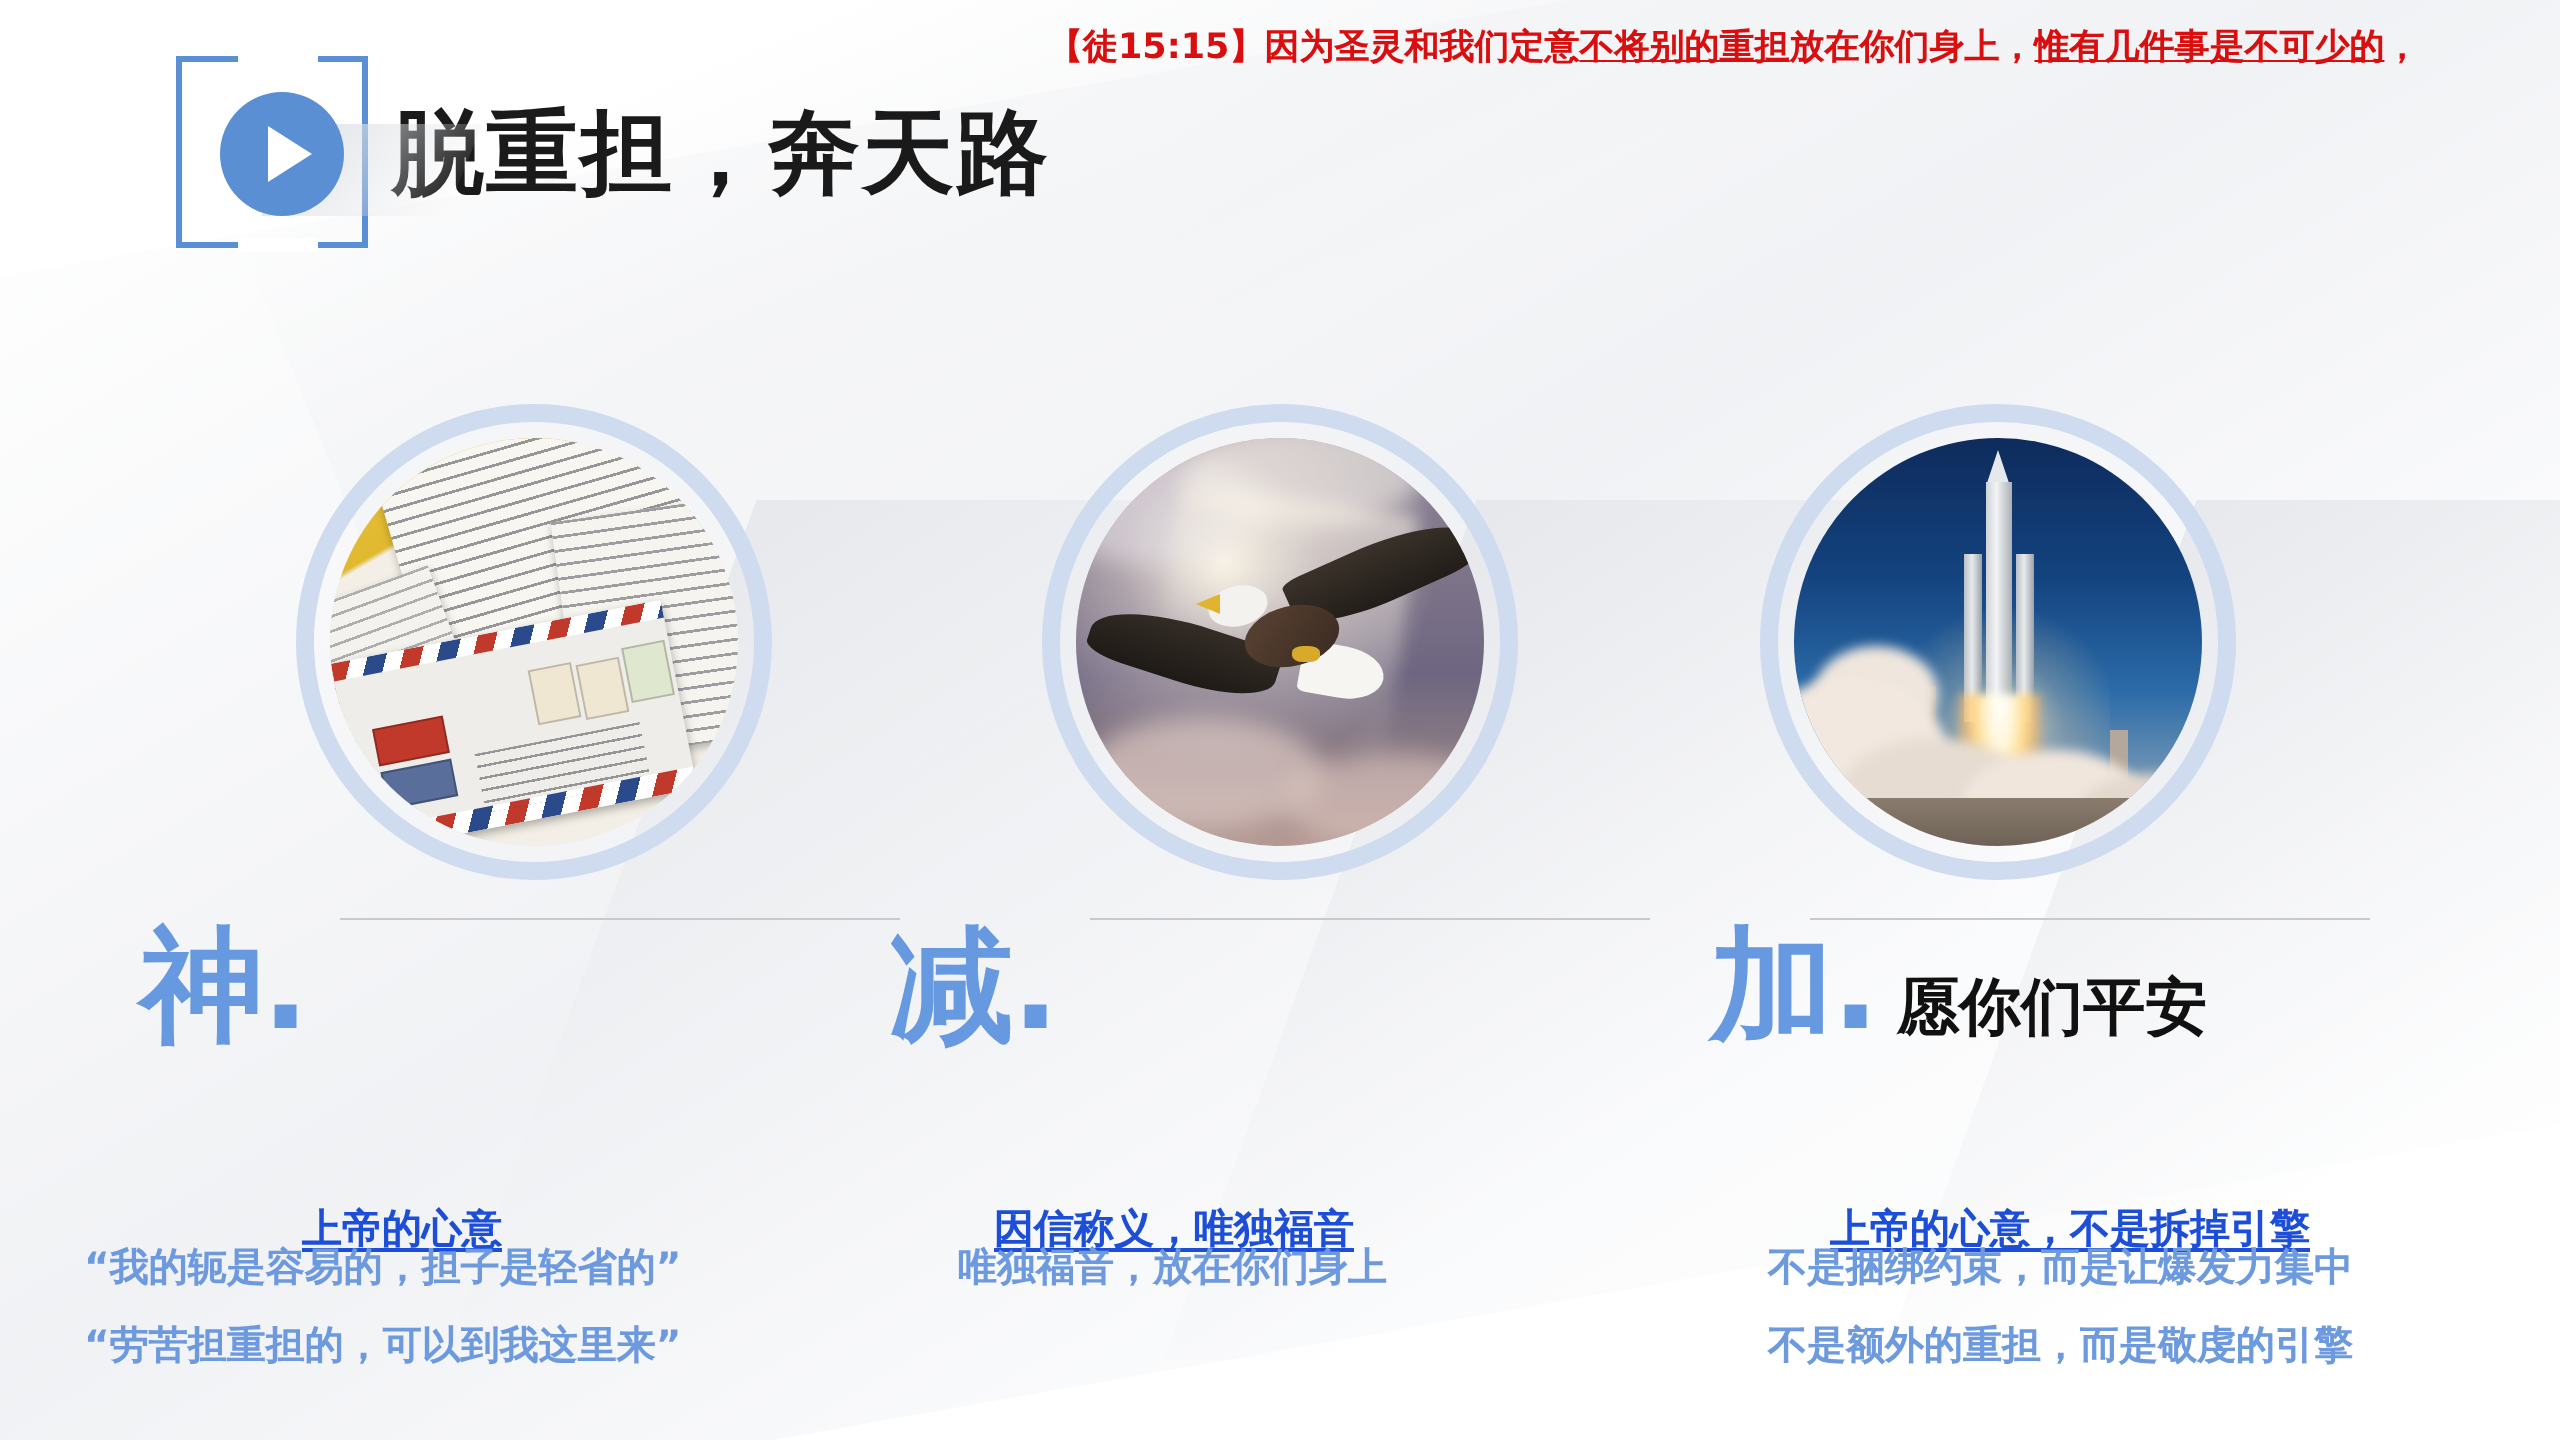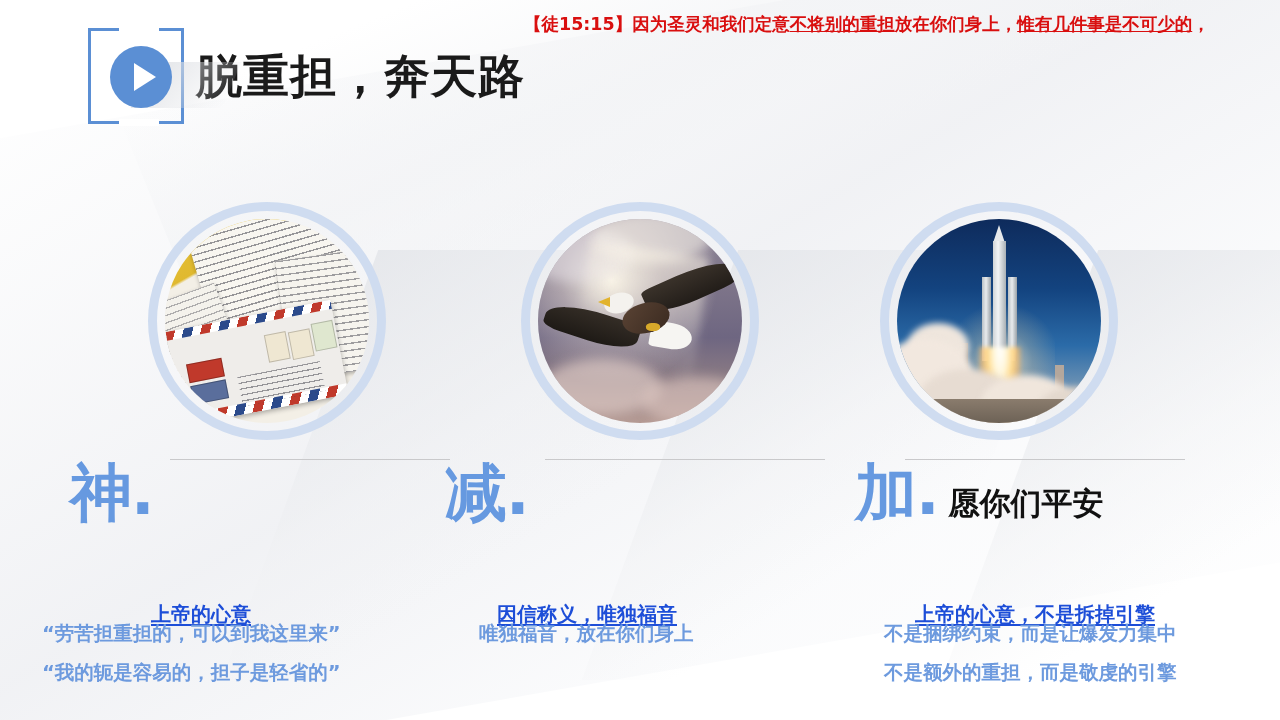--- a/index.html
+++ b/index.html
@@ -469,22 +469,22 @@
     </div>
     <div class="circle-ring"></div>
   </div>
 
   <div class="divider" style="left:170px; width:280px;"></div>
   <div class="col-heading" style="left:70px;">
     <span class="col-big">神.</span>
   </div>
   <div class="red-sub" style="left:151px;">上帝的心意</div>
   <div class="blue-body" style="left:42px;">
+    <div>“我的轭是容易的，担子是轻省的”</div>
     <div>“劳苦担重担的，可以到我这里来”</div>
-    <div>“我的轭是容易的，担子是轻省的”</div>
   </div>
 
   <div class="bg-diag-shadow" style="left:660px; top:250px;"></div>
   <div class="circle-wrap" style="left:521px;">
     <div class="circle-photo">
       <div class="art-eagle">
         <div class="cloud c1"></div>
         <div class="cloud c2"></div>
         <div class="cloud c3"></div>
         <div class="cloud c4"></div>

